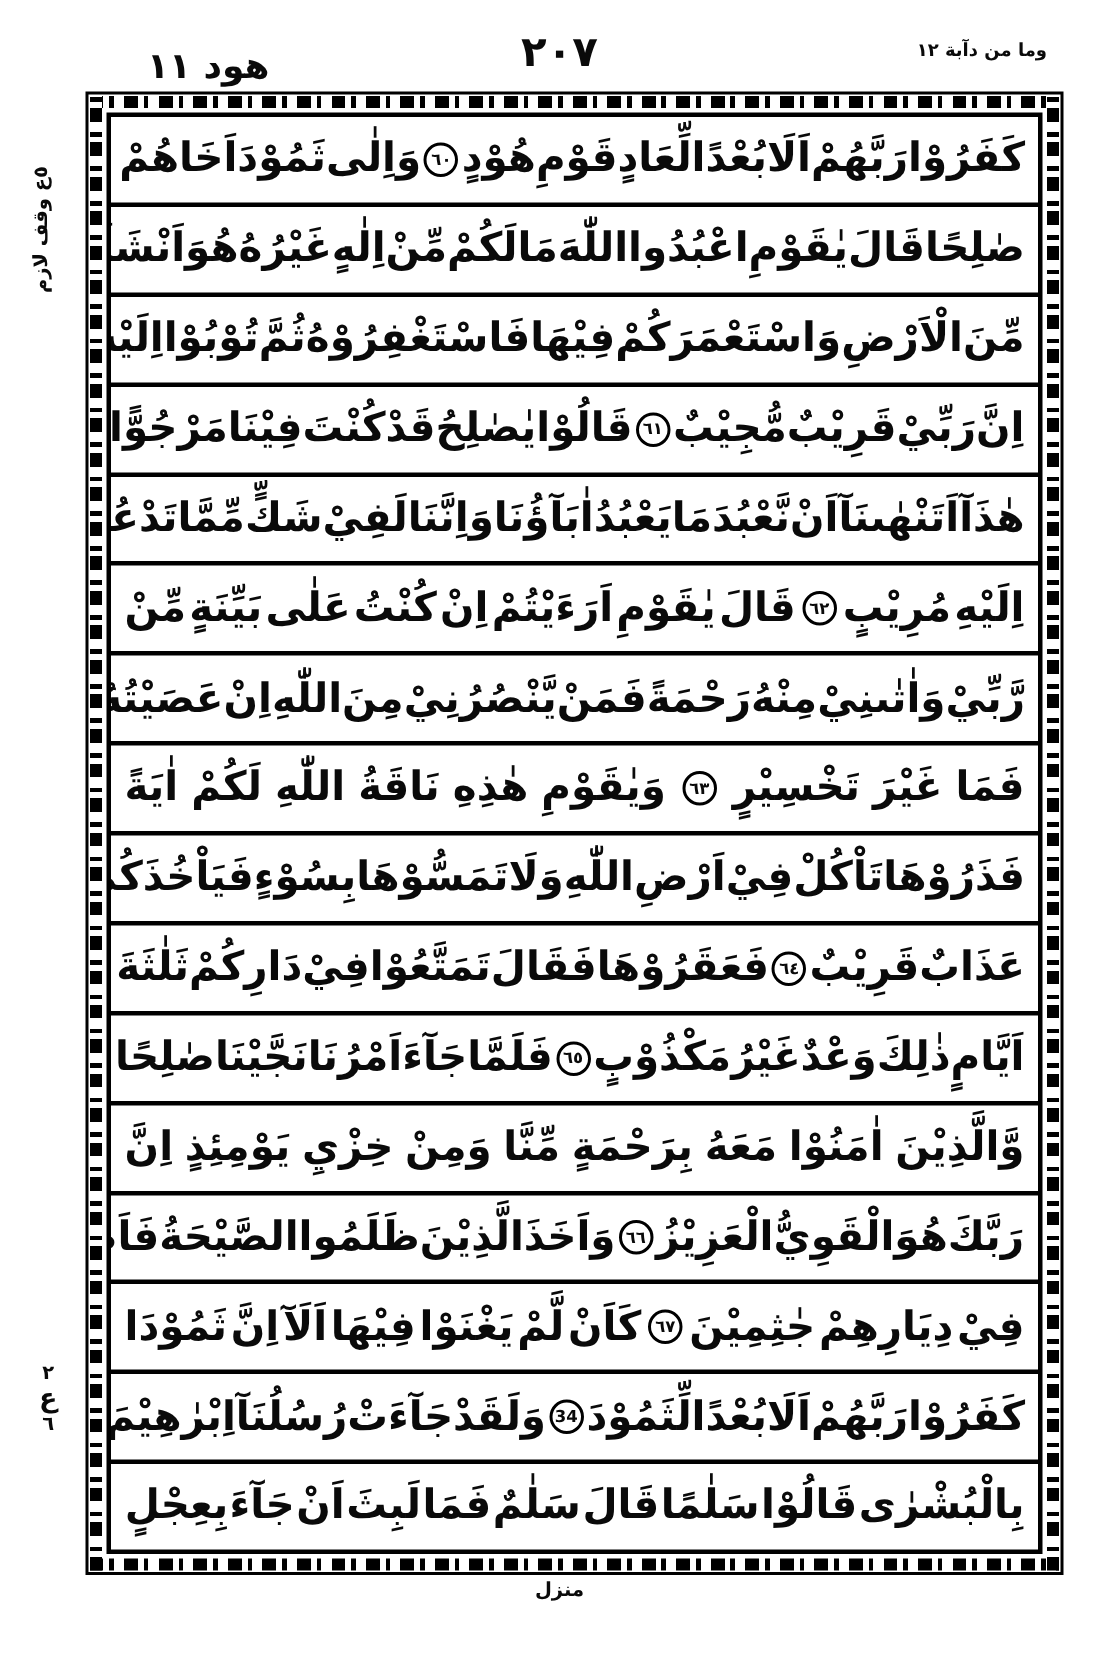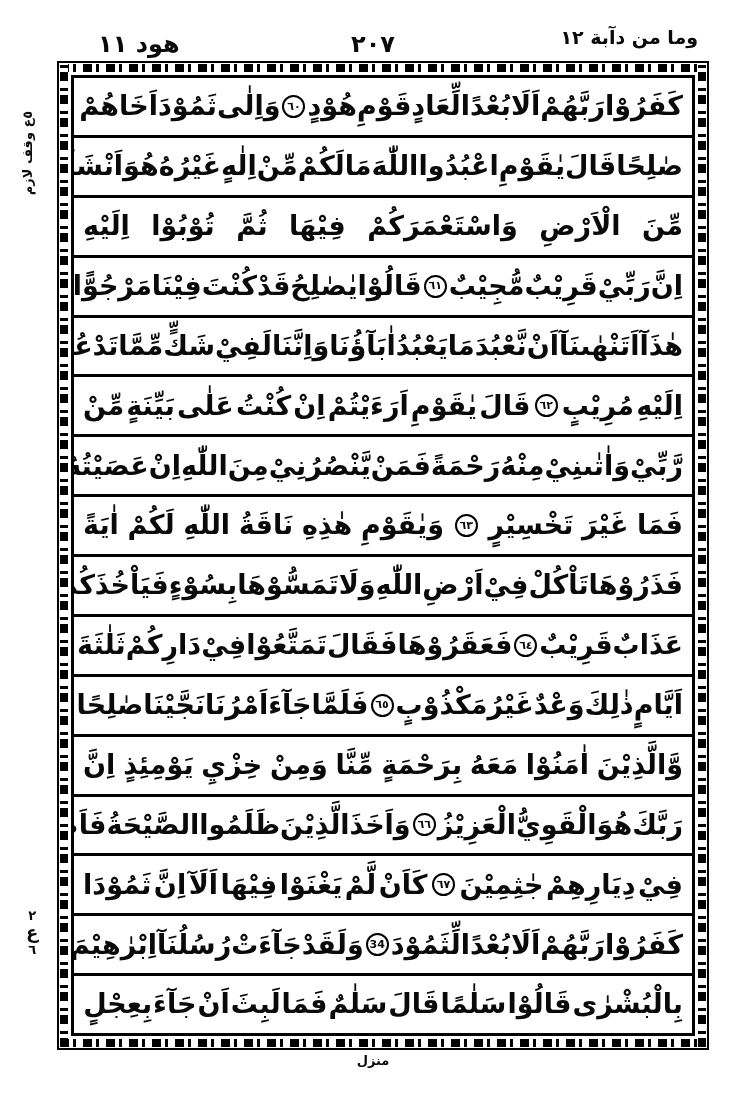--- a/index.html
+++ b/index.html
@@ -4,22 +4,22 @@
 <style>
   html,body{margin:0;padding:0;}
   body{
     width:746px;height:1108px;position:relative;overflow:hidden;
     background:#ffffff;color:#0a0a0a;
     font-family:"DejaVu Sans", sans-serif;
     direction:rtl;
   }
   
   .hdr{position:absolute;font-weight:bold;white-space:nowrap;}
-  .hdr-juz{top:26px;right:48px;font-size:19px;}
-  .hdr-page{top:18px;left:50%;transform:translateX(-50%);font-size:24px;letter-spacing:2px;margin-top:12px;}
+  .hdr-juz{top:26px;right:48px;font-size:12px;}
+  .hdr-page{top:18px;left:50%;transform:translateX(-50%);font-size:28px;letter-spacing:2px;}
   .hdr-surah{top:30px;left:98px;font-size:24px;}
   
   .frame{
     position:absolute;left:57px;top:61px;width:652px;height:989px;
     border:2px solid #000;background:#fff;box-sizing:border-box;
   }
   .band{position:absolute;background:repeating-linear-gradient(90deg,#000 0 9px,#fff 9px 13px,#000 13px 16px,#fff 16px 23px);}
   .band-top{left:1px;right:1px;top:1px;height:8px;}
   .band-bottom{left:1px;right:1px;bottom:1px;height:8px;}
   .band-v{background:repeating-linear-gradient(0deg,#000 0 9px,#fff 9px 13px,#000 13px 16px,#fff 16px 23px);}
@@ -98,20 +98,21 @@
         <span class="word">اِلٰهٍ</span>
         <span class="word">غَيْرُهُ</span>
         <span class="word">هُوَ</span>
         <span class="word">اَنْشَاَكُمْ</span>
       </div>
       <div class="line">
         <span class="word">مِّنَ</span>
         <span class="word">الْاَرْضِ</span>
         <span class="word">وَاسْتَعْمَرَكُمْ</span>
         <span class="word">فِيْهَا</span>
+        <span class="word">فَاسْتَغْفِرُوْهُ</span>
         <span class="word">ثُمَّ</span>
         <span class="word">تُوْبُوْا</span>
         <span class="word">اِلَيْهِ</span>
       </div>
       <div class="line">
         <span class="word">اِنَّ</span>
         <span class="word">رَبِّيْ</span>
         <span class="word">قَرِيْبٌ</span>
         <span class="word">مُّجِيْبٌ</span>
         <span class="verse-marker">٦١</span>

